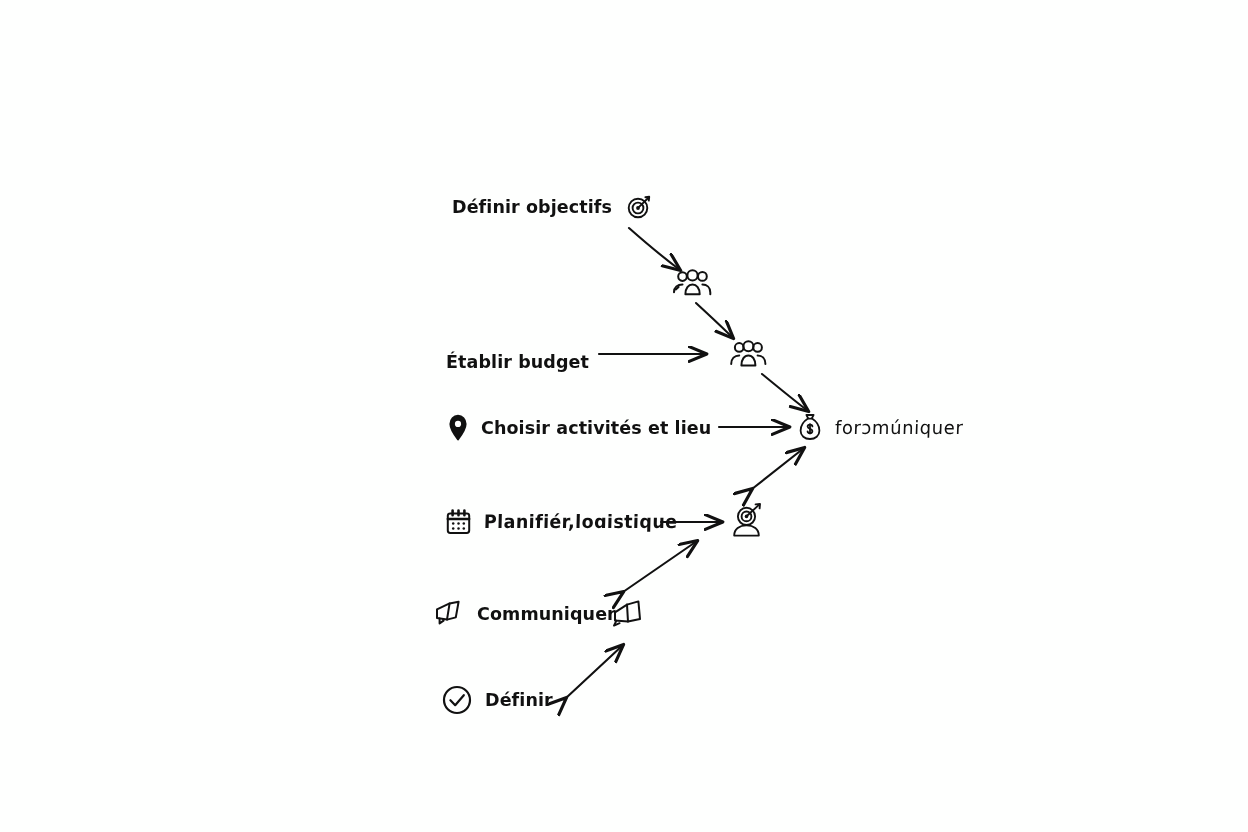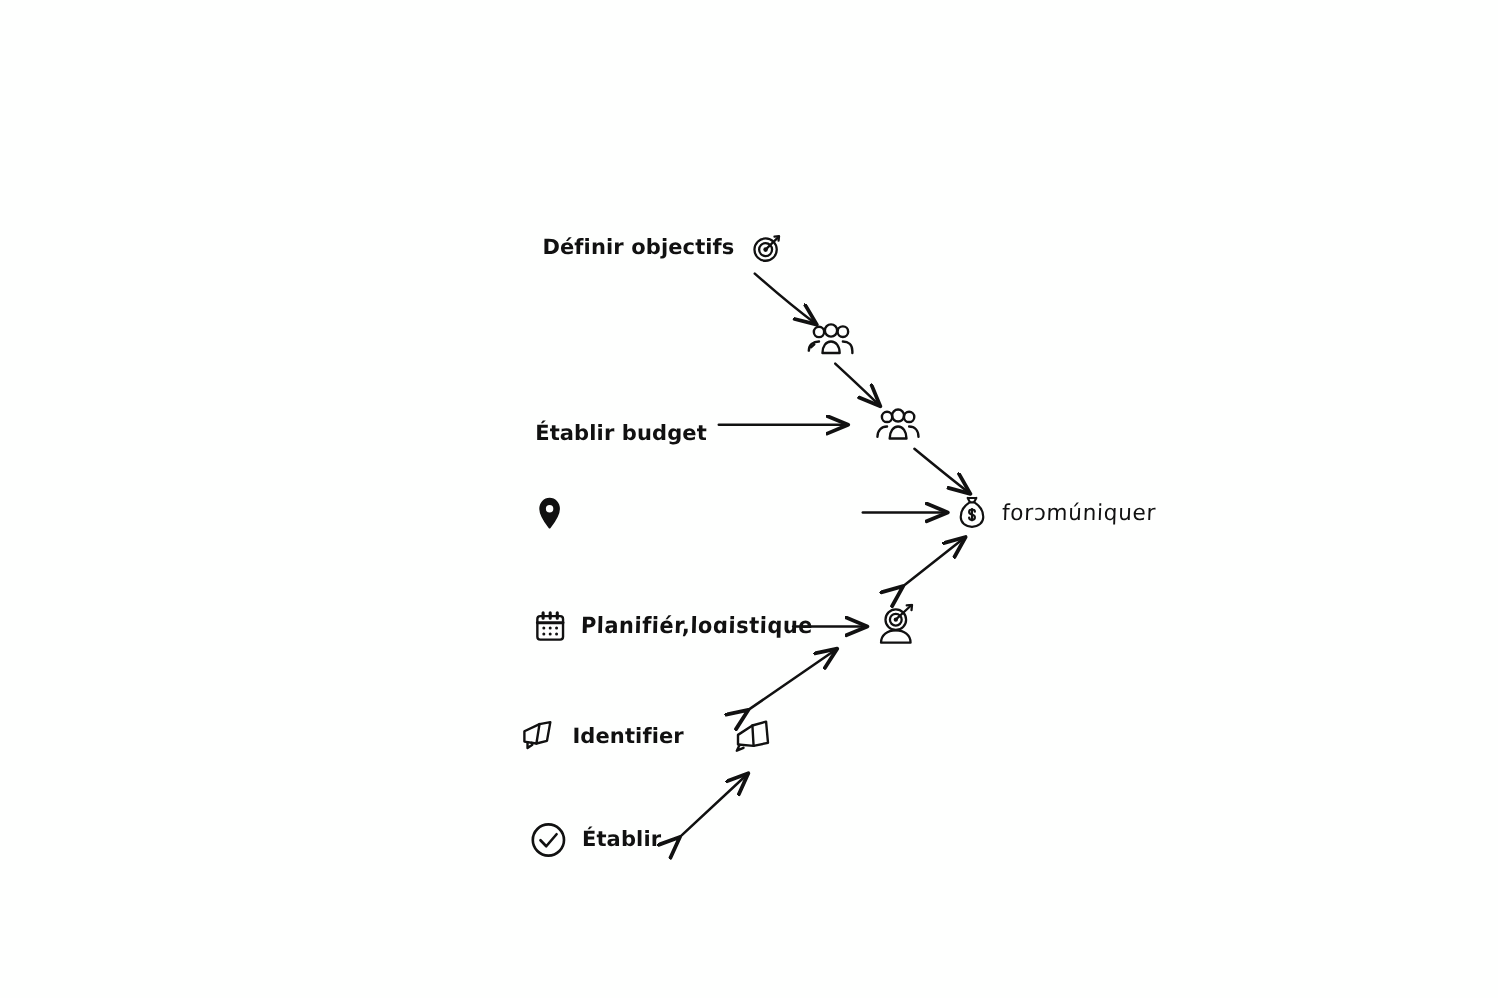--- a/index.html
+++ b/index.html
@@ -149,20 +149,21 @@
     </span>
   </div>
 
   <div class="node" style="left:448px; top:414px;">
     <span class="icon gap-r">
       <svg width="20" height="27" viewBox="0 0 20 27" fill="none" stroke="#111111" stroke-width="2" stroke-linecap="round" stroke-linejoin="round">
         <path d="M10,25.4 C10,25.4 17.6,15.6 17.6,10.1 C17.6,5.2 14.2,1.8 10,1.8 C5.8,1.8 2.4,5.2 2.4,10.1 C2.4,15.6 10,25.4 10,25.4 Z" fill="#111111"></path>
         <circle cx="10" cy="9.9" r="3.1" fill="#ffffff" stroke="none"></circle>
       </svg>
     </span>
+    <span class="node-label">Choisir activités et lieu</span>
   </div>
 
   <div class="node" style="left:798px; top:413px;">
     <span class="icon gap-r">
       <svg width="24" height="28" viewBox="0 0 24 28" fill="none" stroke="#111111" stroke-width="1.8" stroke-linecap="round" stroke-linejoin="round">
         <path d="M8.4,2.0 L10.2,5.4 M15.6,2.0 L13.8,5.4 M8.4,2.0 L15.6,2.0"></path>
         <path d="M10.0,5.6 C5.2,8.6 2.6,13.2 2.6,17.8 C2.6,22.6 6.6,26.0 12,26.0 C17.4,26.0 21.4,22.6 21.4,17.8 C21.4,13.2 18.8,8.6 14.0,5.6 Z"></path>
         <path d="M12,11.2 L12,20.6"></path>
         <path d="M14.4,13.4 C14.4,12.2 13.3,11.6 12,11.6 C10.7,11.6 9.6,12.3 9.6,13.6 C9.6,16.4 14.4,15.2 14.4,18.0 C14.4,19.4 13.3,20.2 12,20.2 C10.7,20.2 9.6,19.5 9.6,18.3"></path>
       </svg>
@@ -201,36 +202,36 @@
   </div>
 
   <div class="node" style="left:434px; top:600px;">
     <span class="icon gap-r">
       <svg width="30" height="28" viewBox="0 0 30 28" fill="none" stroke="#111111" stroke-width="2" stroke-linecap="round" stroke-linejoin="round">
         <path d="M3.0,9.4 L15.6,3.4 L24.6,1.8 L21.8,17.4 L13.0,19.6 L3.0,18.0 Z"></path>
         <path d="M15.6,3.4 L13.0,19.6"></path>
         <path d="M5.6,18.4 L5.6,23.4 L9.6,20.6 L9.0,19.0"></path>
       </svg>
     </span>
-    <span class="node-label">Identifier</span>
+    <span class="node-label">Communiquer</span>
   </div>
 
   <div class="node" style="left:611px; top:599px;">
     <span class="icon">
       <svg width="32" height="30" viewBox="0 0 32 30" fill="none" stroke="#111111" stroke-width="2" stroke-linecap="round" stroke-linejoin="round">
         <path d="M4.0,13.4 L16.0,5.6 L27.4,2.4 L29.0,20.0 L17.0,22.6 L4.0,21.4 Z"></path>
         <path d="M16.0,5.6 L17.0,22.6"></path>
         <path d="M5.4,21.6 L3.0,26.6 L8.6,24.2"></path>
       </svg>
     </span>
   </div>
 
   <div class="node" style="left:442px; top:685px;">
     <span class="icon gap-r">
       <svg width="30" height="30" viewBox="0 0 30 30" fill="none" stroke="#111111" stroke-width="2.2" stroke-linecap="round" stroke-linejoin="round">
         <circle cx="15" cy="15" r="13.0"></circle>
         <path d="M8.4,15.2 L13.2,20.2 L21.8,10.2"></path>
       </svg>
     </span>
-    <span class="node-label">Établir</span>
+    <span class="node-label">Définir</span>
   </div>
 
 </div>
 
 </body></html>

